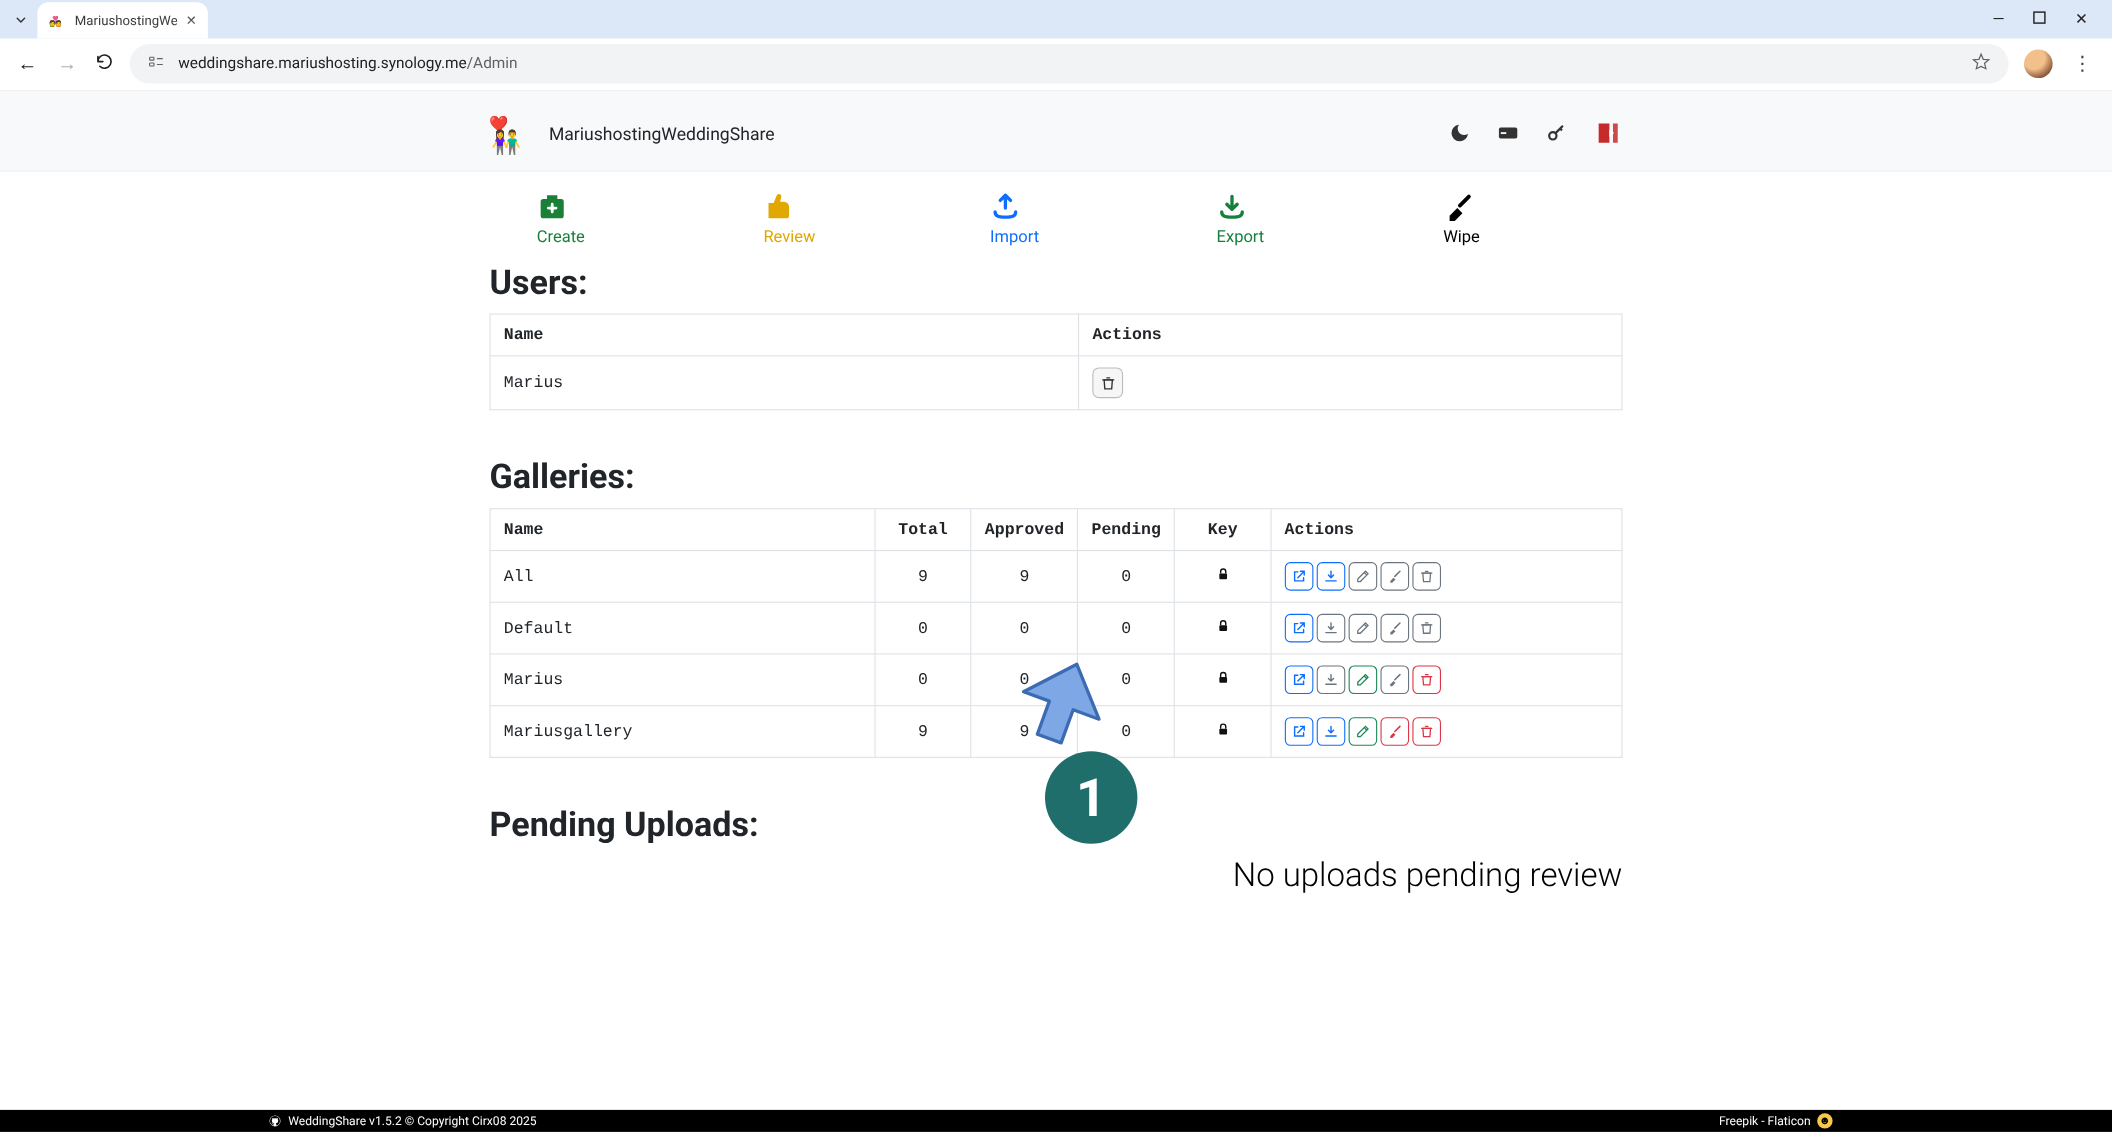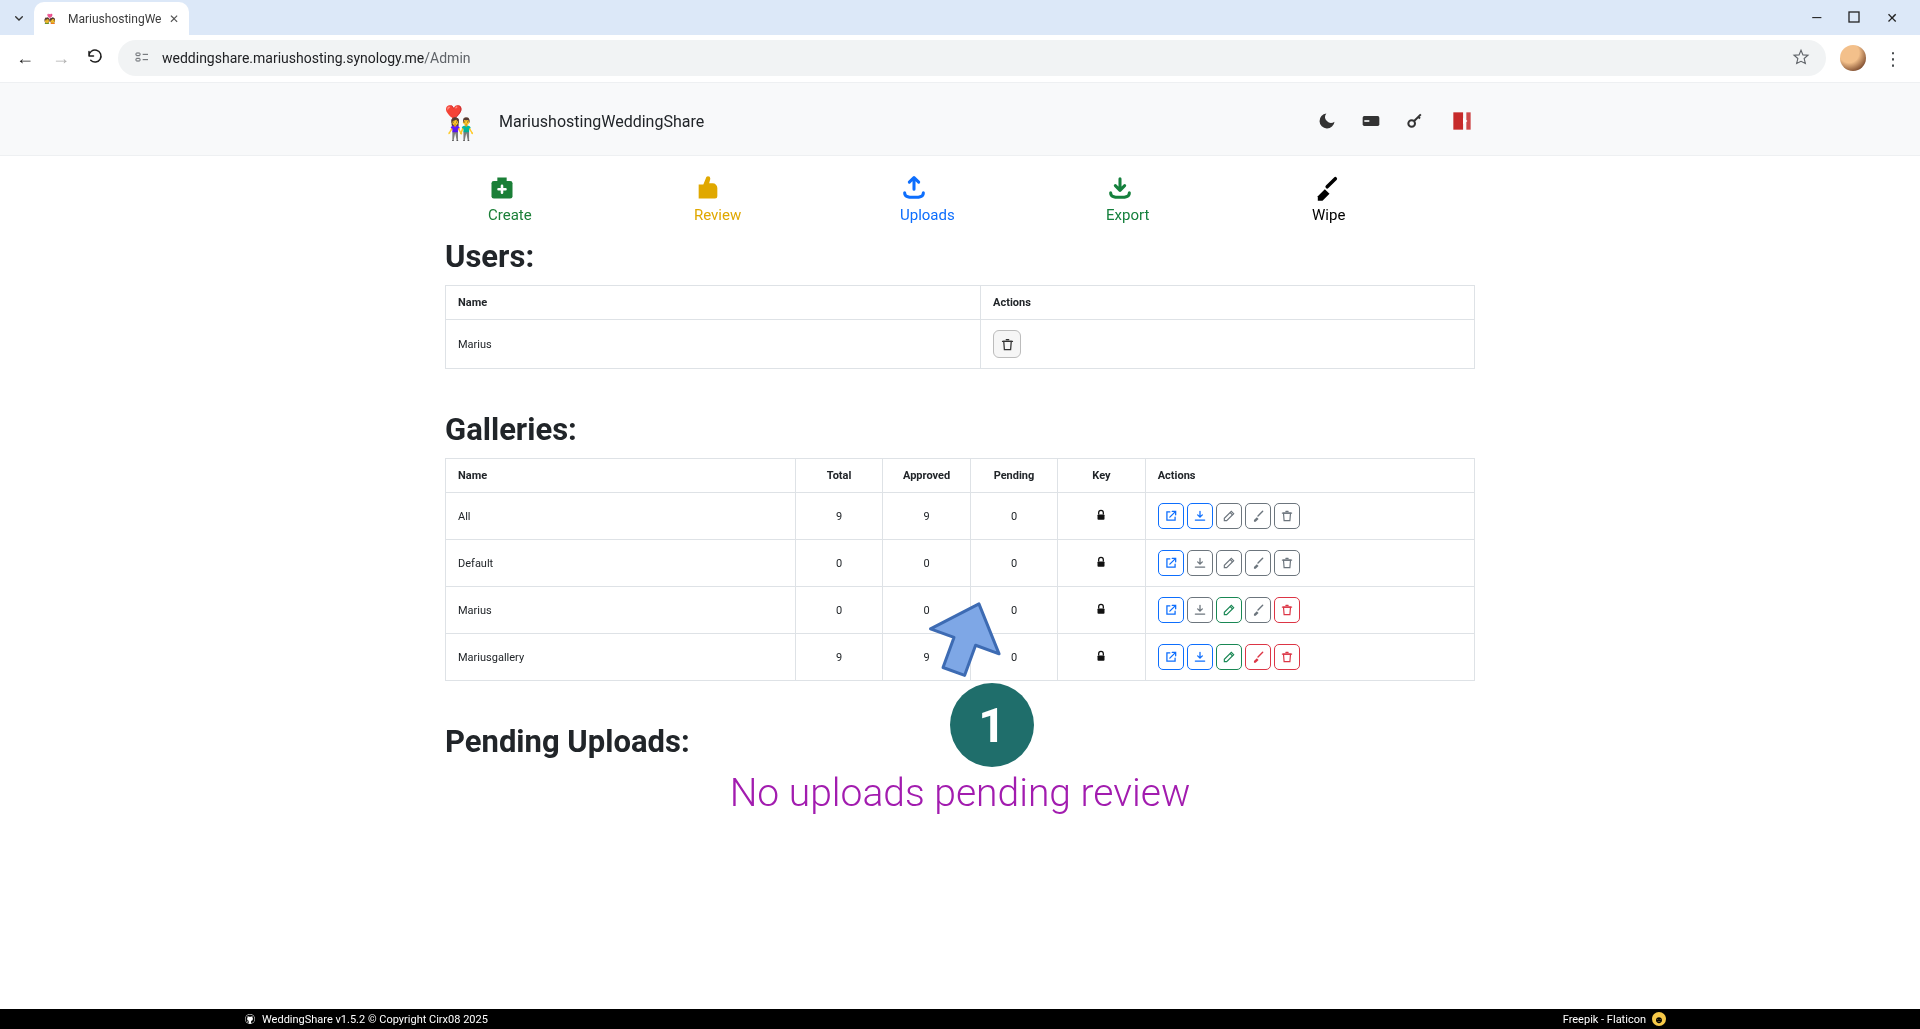--- a/index.html
+++ b/index.html
@@ -129,21 +129,22 @@
 
 
 .content { width:1030px; margin:0 auto; }
 h2.section {
   font-size: 31px; font-weight:700; color:#212529;
   margin: 8px 0 10px;
 }
 table.tbl {
   width:100%;
   border-collapse: collapse;
-  font-size:11px;
+  font-size:15px;
+  font-family:Liberation Mono, monospace;
 }
 table.tbl th, table.tbl td {
   border:1px solid #dee2e6;
   padding: 10px 12px;
   text-align:left;
   vertical-align: middle;
 }
 table.tbl th { font-weight:700; color:#212529; }
 table.tbl .num { text-align:center; }
 table.tbl .keycell { text-align:center; }
@@ -169,24 +170,24 @@
   border:1px solid #bcbcbc;
   border-radius:6px;
   background:#f6f6f6;
   display:inline-flex; align-items:center; justify-content:center;
 }
 .user-delete-btn svg{ width:15px; height:15px; color:#333; }
 
 .galleries-spacer { height:34px; }
 
 .pending-msg {
-  text-align:center;
-  font-size:39px;
+  text-align:right;
+  font-size:30px;
   font-weight:300;
-  color:#a21caf;
+  color:#000000;
   margin-top: 4px;
 }
 
 
 .annot {
   position: fixed;
   left: 922px;
   top: 590px;
   pointer-events:none;
 }
@@ -321,21 +322,21 @@
       <svg viewBox="0 0 24 24">
           <path d="M4 21h14a2 2 0 0 0 2-2v-7a4 4 0 0 0-4-4h-3l1-4a2 2 0 0 0-2-2c-1 0-1.5.7-2 2L8 9H4v12z" fill="currentColor"></path>
         </svg>
       <span class="lbl">Review</span>
     </div>
     <div class="tool import">
       <svg viewBox="0 0 24 24">
           <path d="M12 3v10m0-10l-4 4m4-4l4 4" stroke="currentColor" stroke-width="2.6" fill="none" stroke-linecap="round"></path>
           <path d="M4 16c0 3 2 4 8 4s8-1 8-4" fill="none" stroke="currentColor" stroke-width="2.6" stroke-linecap="round"></path>
         </svg>
-      <span class="lbl">Uploads</span>
+      <span class="lbl">Import</span>
     </div>
     <div class="tool export">
       <svg viewBox="0 0 24 24">
           <path d="M12 14V4m0 10l-4-4m4 4l4-4" stroke="currentColor" stroke-width="2.6" fill="none" stroke-linecap="round"></path>
           <path d="M4 16c0 3 2 4 8 4s8-1 8-4" fill="none" stroke="currentColor" stroke-width="2.6" stroke-linecap="round"></path>
         </svg>
       <span class="lbl">Export</span>
     </div>
     <div class="tool wipe">
       <svg viewBox="0 0 24 24">

